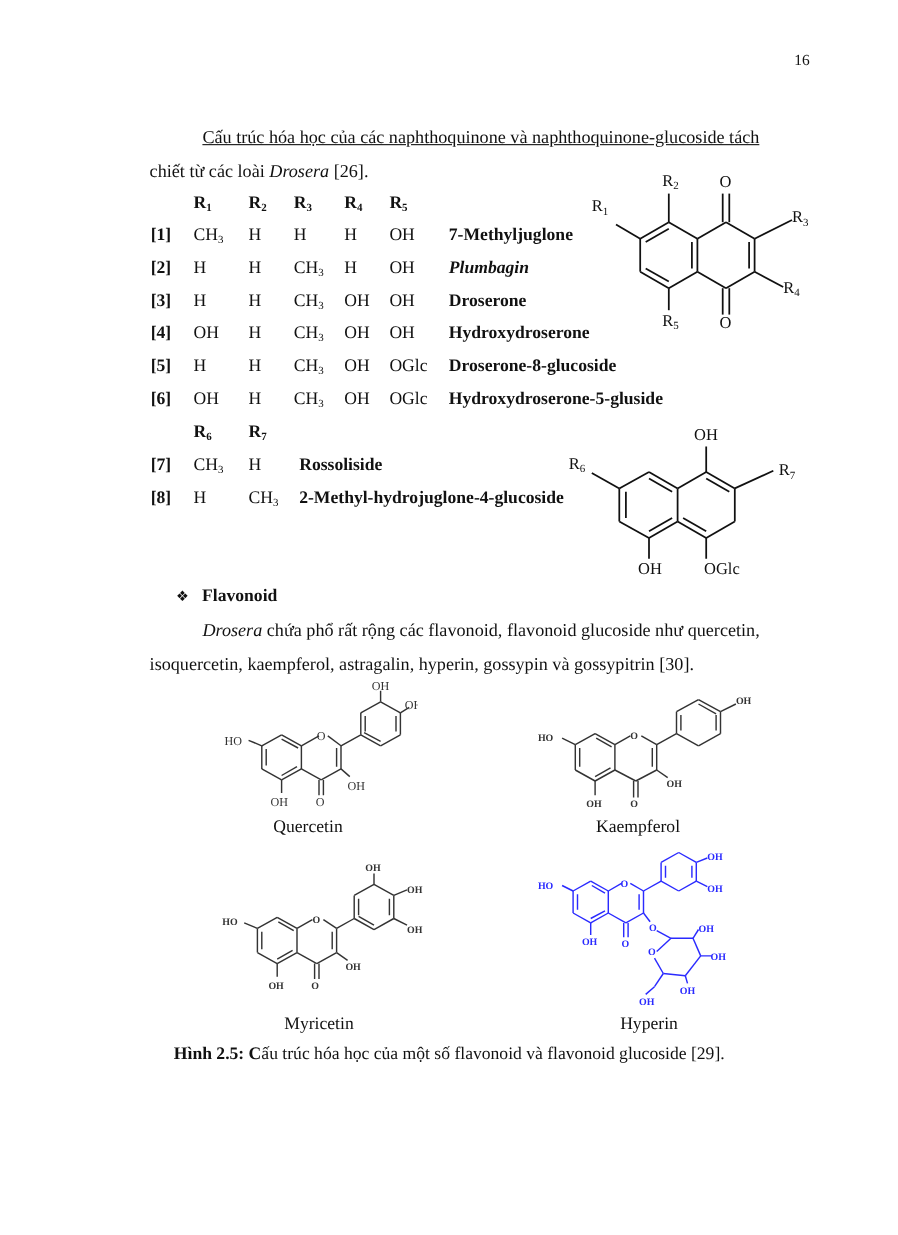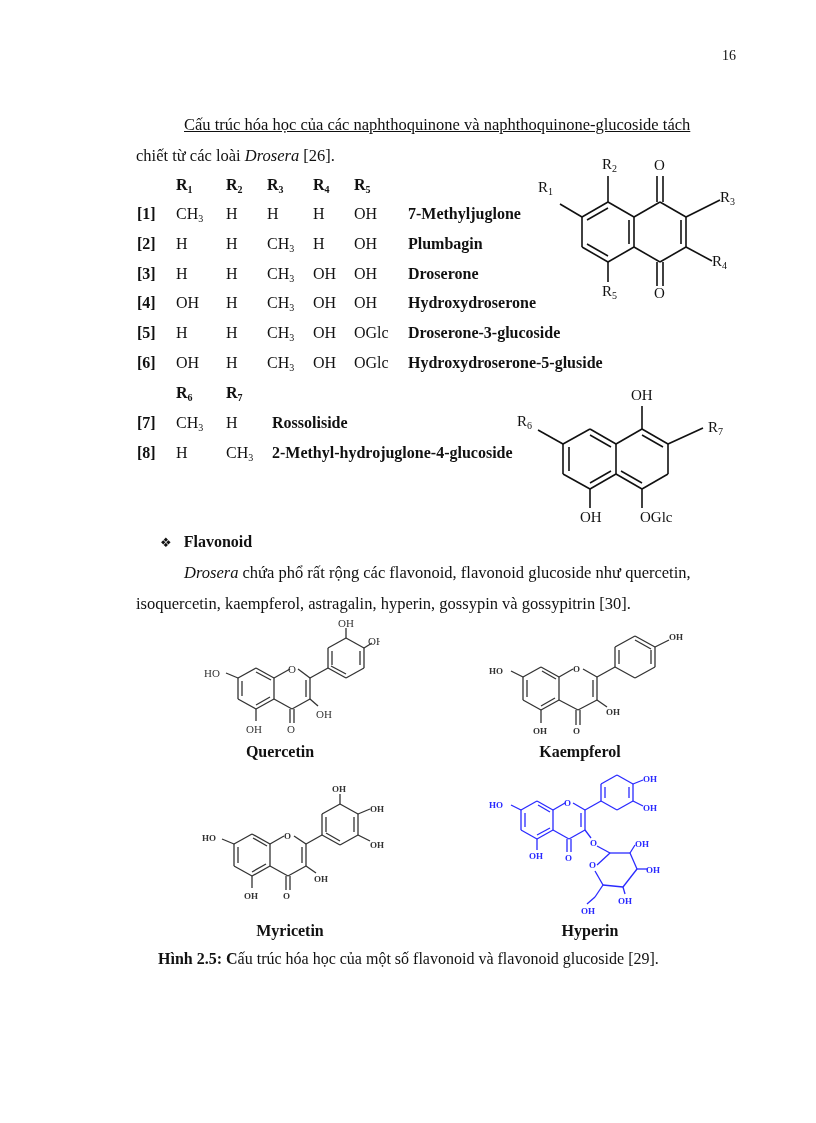--- a/index.html
+++ b/index.html
@@ -12,21 +12,21 @@
   .page-num { left: 722px; top: 48px; font-size: 14px; }
   .para { font-size: 16.5px; line-height: 31px; }
   .b { font-weight: bold; }
   .i { font-style: italic; }
   .tbl .cell { position: absolute; font-size: 16px; white-space: nowrap; }
   .tbl .hdr { font-weight: bold; }
   .tbl .name { font-weight: bold; }
   sub { font-size: 10px; vertical-align: -3px; }
   .caption { font-size: 16px; }
   svg text { font-family: "Liberation Serif", "DejaVu Serif", serif; }
-  .mol-label { position: absolute; font-size: 16px; text-align: center; font-weight: bold; }
+  .mol-label { position: absolute; font-size: 16px; text-align: center; }
 </style>
 </head>
 <body>
 
 <div class="abs page-num">16</div>
 
 <div class="abs para" style="left:184px; top:109px;text-decoration:underline;">Cấu trúc hóa học của các naphthoquinone và naphthoquinone-glucoside tách</div>
 <div class="abs para" style="left:136px; top:140px;">
   <span>chiết từ các loài </span><span class="i">Drosera</span><span> [26].</span>
 </div>
@@ -45,21 +45,21 @@
   <div class="cell" style="left:313px; top:205px;">H</div>
   <div class="cell" style="left:354px; top:205px;">OH</div>
   <div class="cell name" style="left:408px; top:205px;">7-Methyljuglone</div>
 
   <div class="cell b" style="left:137px; top:235px;">[2]</div>
   <div class="cell" style="left:176px; top:235px;">H</div>
   <div class="cell" style="left:226px; top:235px;">H</div>
   <div class="cell" style="left:267px; top:235px;">CH<sub>3</sub></div>
   <div class="cell" style="left:313px; top:235px;">H</div>
   <div class="cell" style="left:354px; top:235px;">OH</div>
-  <div class="cell name" style="left:408px; top:235px;">Plumbagin</div>
+  <div class="cell name" style="left:408px; top:235px;font-style:italic;">Plumbagin</div>
 
   <div class="cell b" style="left:137px; top:265px;">[3]</div>
   <div class="cell" style="left:176px; top:265px;">H</div>
   <div class="cell" style="left:226px; top:265px;">H</div>
   <div class="cell" style="left:267px; top:265px;">CH<sub>3</sub></div>
   <div class="cell" style="left:313px; top:265px;">OH</div>
   <div class="cell" style="left:354px; top:265px;">OH</div>
   <div class="cell name" style="left:408px; top:265px;">Droserone</div>
 
   <div class="cell b" style="left:137px; top:294px;">[4]</div>
@@ -69,21 +69,21 @@
   <div class="cell" style="left:313px; top:294px;">OH</div>
   <div class="cell" style="left:354px; top:294px;">OH</div>
   <div class="cell name" style="left:408px; top:294px;">Hydroxydroserone</div>
 
   <div class="cell b" style="left:137px; top:324px;">[5]</div>
   <div class="cell" style="left:176px; top:324px;">H</div>
   <div class="cell" style="left:226px; top:324px;">H</div>
   <div class="cell" style="left:267px; top:324px;">CH<sub>3</sub></div>
   <div class="cell" style="left:313px; top:324px;">OH</div>
   <div class="cell" style="left:354px; top:324px;">OGlc</div>
-  <div class="cell name" style="left:408px; top:324px;">Droserone-3-glucoside</div>
+  <div class="cell name" style="left:408px; top:324px;">Droserone-8-glucoside</div>
 
   <div class="cell b" style="left:137px; top:354px;">[6]</div>
   <div class="cell" style="left:176px; top:354px;">OH</div>
   <div class="cell" style="left:226px; top:354px;">H</div>
   <div class="cell" style="left:267px; top:354px;">CH<sub>3</sub></div>
   <div class="cell" style="left:313px; top:354px;">OH</div>
   <div class="cell" style="left:354px; top:354px;">OGlc</div>
   <div class="cell name" style="left:408px; top:354px;">Hydroxydroserone-5-gluside</div>
 </div>
 

